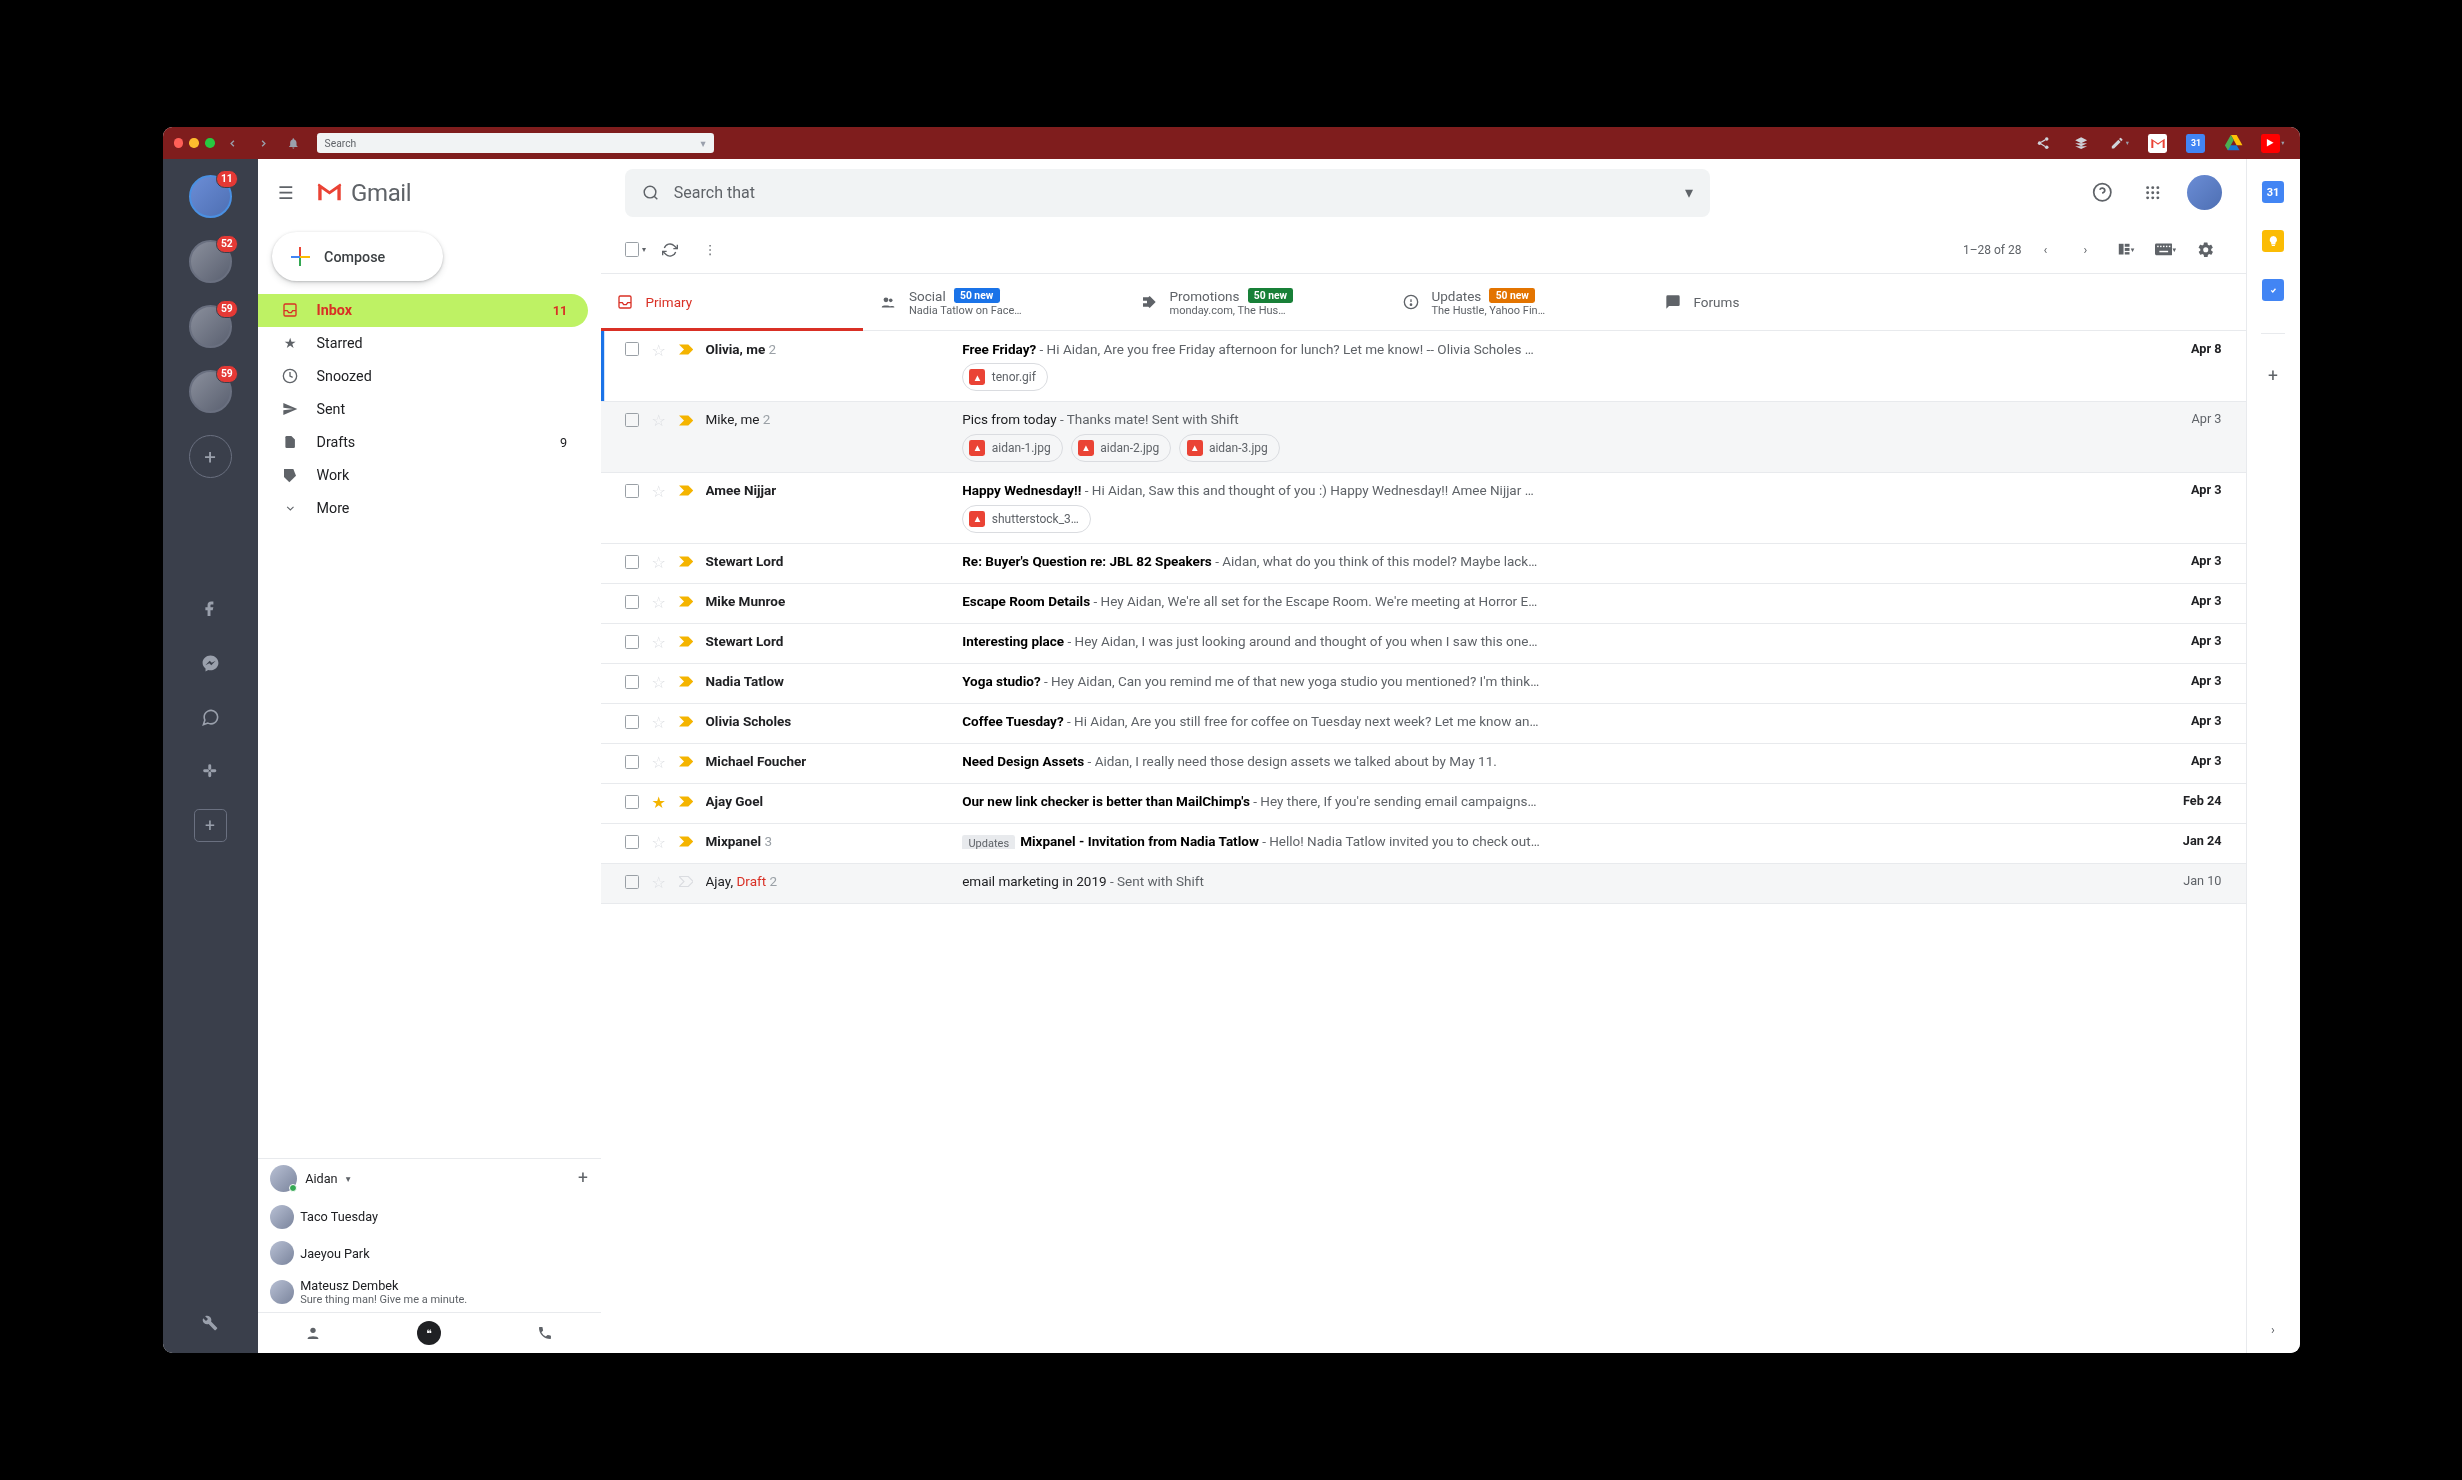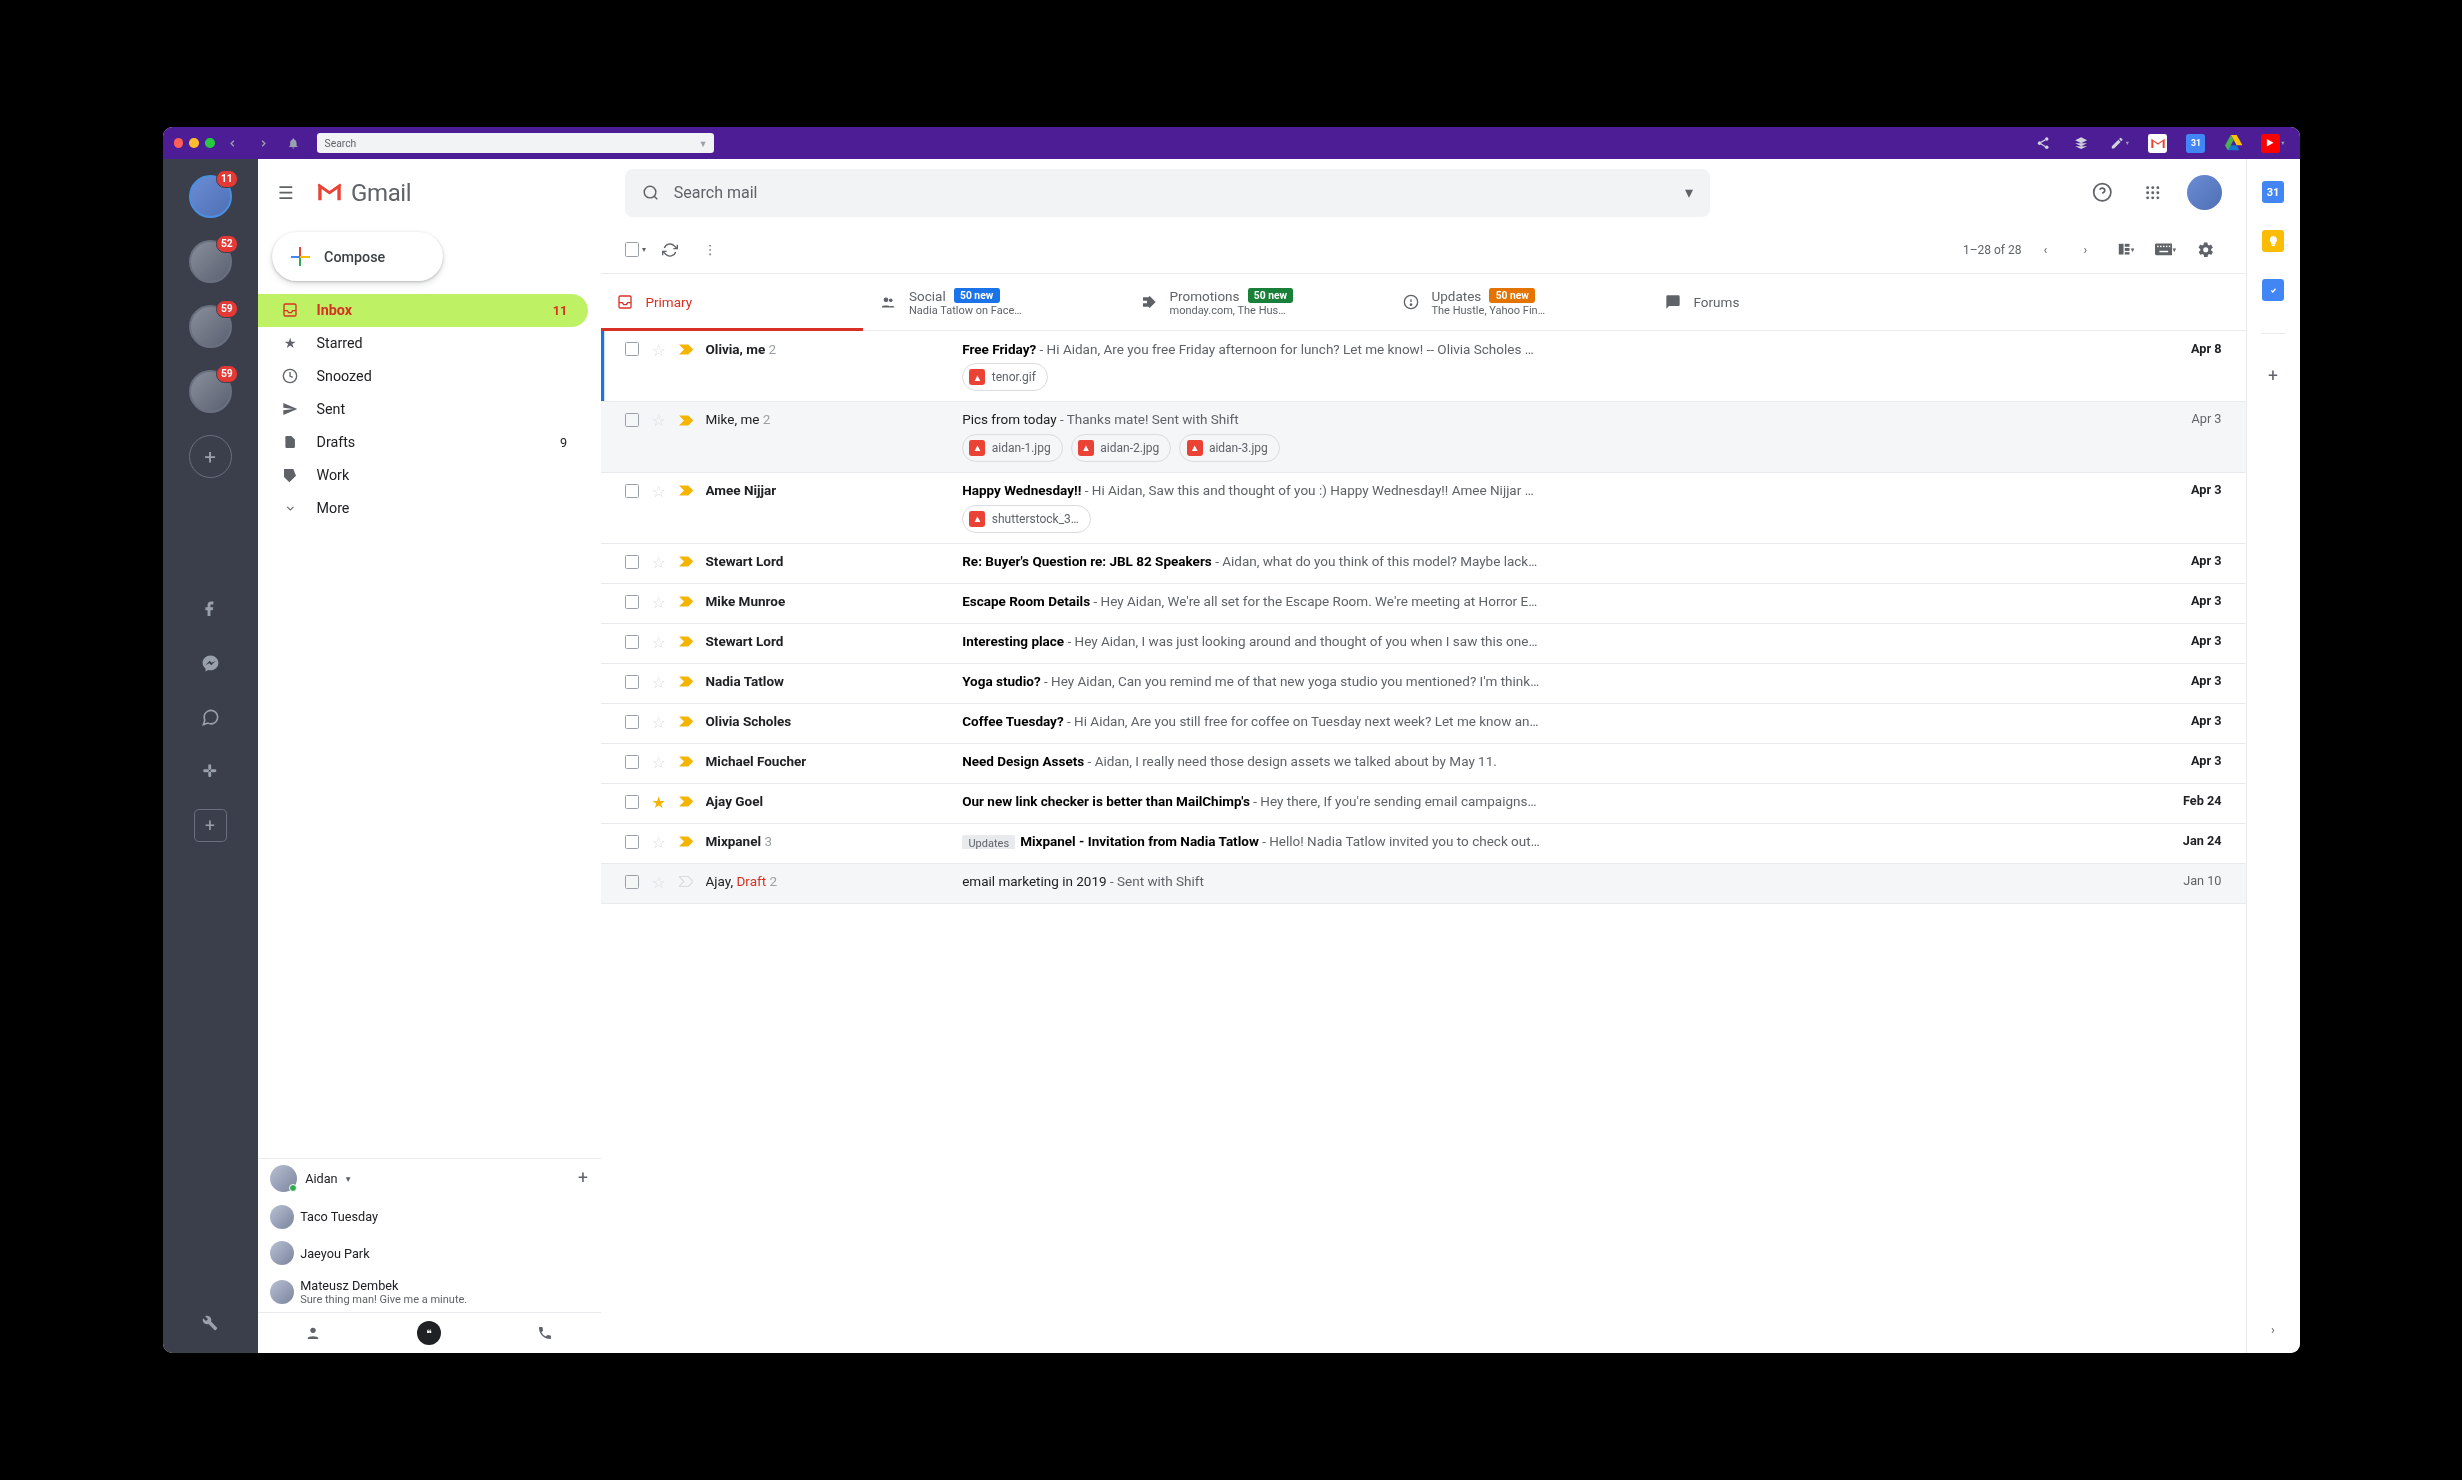--- a/index.html
+++ b/index.html
@@ -1,18 +1,18 @@
 <!DOCTYPE html>
 <html style="font-size:12.7px"><head>
 <meta charset="utf-8">
 <style>
 *{box-sizing:border-box;margin:0;padding:0;font-family:Roboto,Arial,sans-serif}
 body{background:#000;width:2462px;height:1480px;display:flex;align-items:center;justify-content:center}
 .window{width:2137px;height:1226px;background:#fff;border-radius:9.5px;overflow:hidden;display:flex;flex-direction:column;box-shadow:0 16px 48px rgba(0,0,0,.5)}
-.titlebar{height:32px;background:#4c1d95;display:flex;align-items:center;padding:0 11px;gap:6.3px}
+.titlebar{height:32px;background:#7f1d1d;display:flex;align-items:center;padding:0 11px;gap:6.3px}
 .traffic{display:flex;gap:6.3px}
 .tl{width:9.5px;height:9.5px;border-radius:50%}
 .tl.r{background:#ff5f57}.tl.y{background:#febc2e}.tl.g{background:#28c840}
 .navbtn{width:24px;height:22px;display:flex;align-items:center;justify-content:center;color:#9aa0ac;border-radius:3.2px}
 .searchbar{flex:0 0 397px;height:20.6px;background:#f1f3f4;border-radius:3.2px;display:flex;align-items:center;padding:0 8px;color:#5f6368;font-size:10.3px;margin-left:4.8px;position:relative}
 .searchbar .chev{position:absolute;right:8px;color:#9aa0ac}
 .spacer{flex:1}
 .tbicon{width:32px;height:32px;display:flex;align-items:center;justify-content:center;color:#cfd3da}
 .appicon{width:32px;height:32px;display:flex;align-items:center;justify-content:center}
 .sq{width:19px;height:19px;border-radius:2.4px;display:flex;align-items:center;justify-content:center;font-size:8.7px;color:#fff;font-weight:700}
@@ -357,21 +357,21 @@
     </div>
    </div>
 
    <div class="main">
     <div class="searchrow">
      <div class="bigsearch">
       <svg width="17.5" height="17.5" viewBox="0 0 24 24" fill="none" stroke="currentColor" stroke-width="2">
                 <circle cx="11" cy="11" r="8"></circle>
                 <line x1="21" y1="21" x2="16.65" y2="16.65"></line>
               </svg>
-      <span>Search mail</span>
+      <span>Search that</span>
       <span class="drop">▾</span>
      </div>
      <div class="flexgrow"></div>
      <div class="hicon">
               <svg width="20.6" height="20.6" viewBox="0 0 24 24" fill="none" stroke="currentColor" stroke-width="2">
                 <circle cx="12" cy="12" r="10"></circle>
                 <path d="M9.1 9a3 3 0 015.8 1c0 2-3 3-3 3M12 17h.01"></path>
               </svg>
             </div>
      <div class="hicon">

